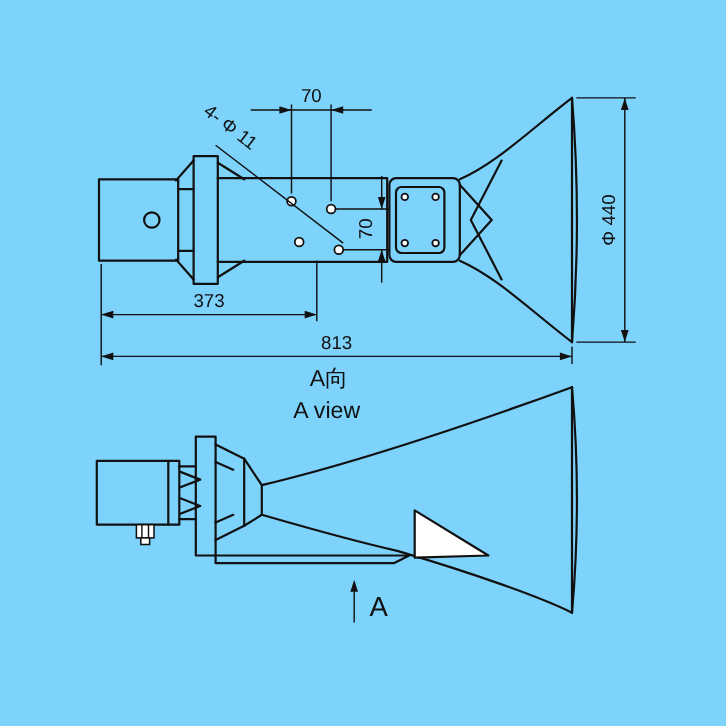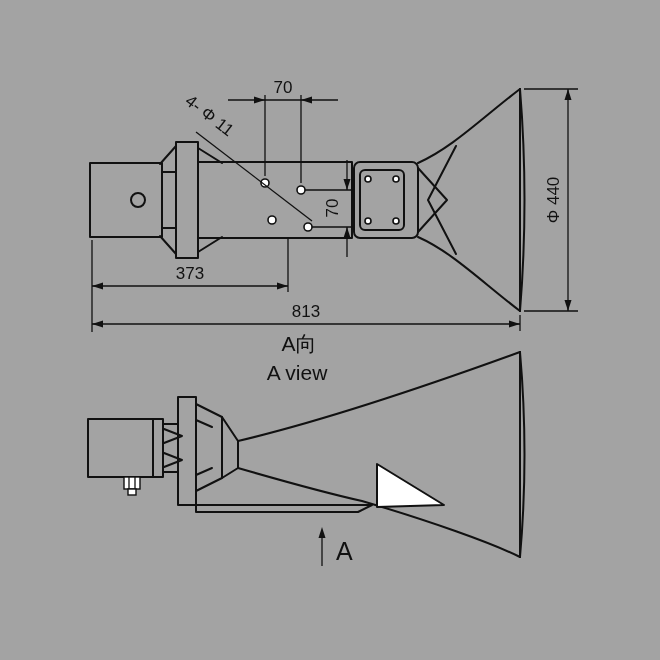--- a/index.html
+++ b/index.html
@@ -1,19 +1,19 @@
 <!DOCTYPE html>
 <html><head>
 <meta charset="utf-8">
 <style>
   html,body{margin:0;padding:0;background:#ffffff;}
   .canvas{
     position:relative;
     width:660px;height:660px;
-    background:#a3a3a3;
+    background:#7dd3fc;
     font-family:"Liberation Sans", sans-serif;
     overflow:hidden;
   }
   svg{display:block;}
   .part{fill:none;stroke:#111111;stroke-width:2;stroke-linecap:round;stroke-linejoin:round;}
   .thin{fill:none;stroke:#111111;stroke-width:1.3;stroke-linecap:butt;}
   .hole{fill:#ffffff;stroke:#111111;stroke-width:1.6;}
   .bolt{fill:#ffffff;stroke:#111111;stroke-width:1.4;}
   .arrow{fill:#111111;stroke:none;}
   .dimtext{fill:#111111;font-size:17px;}

